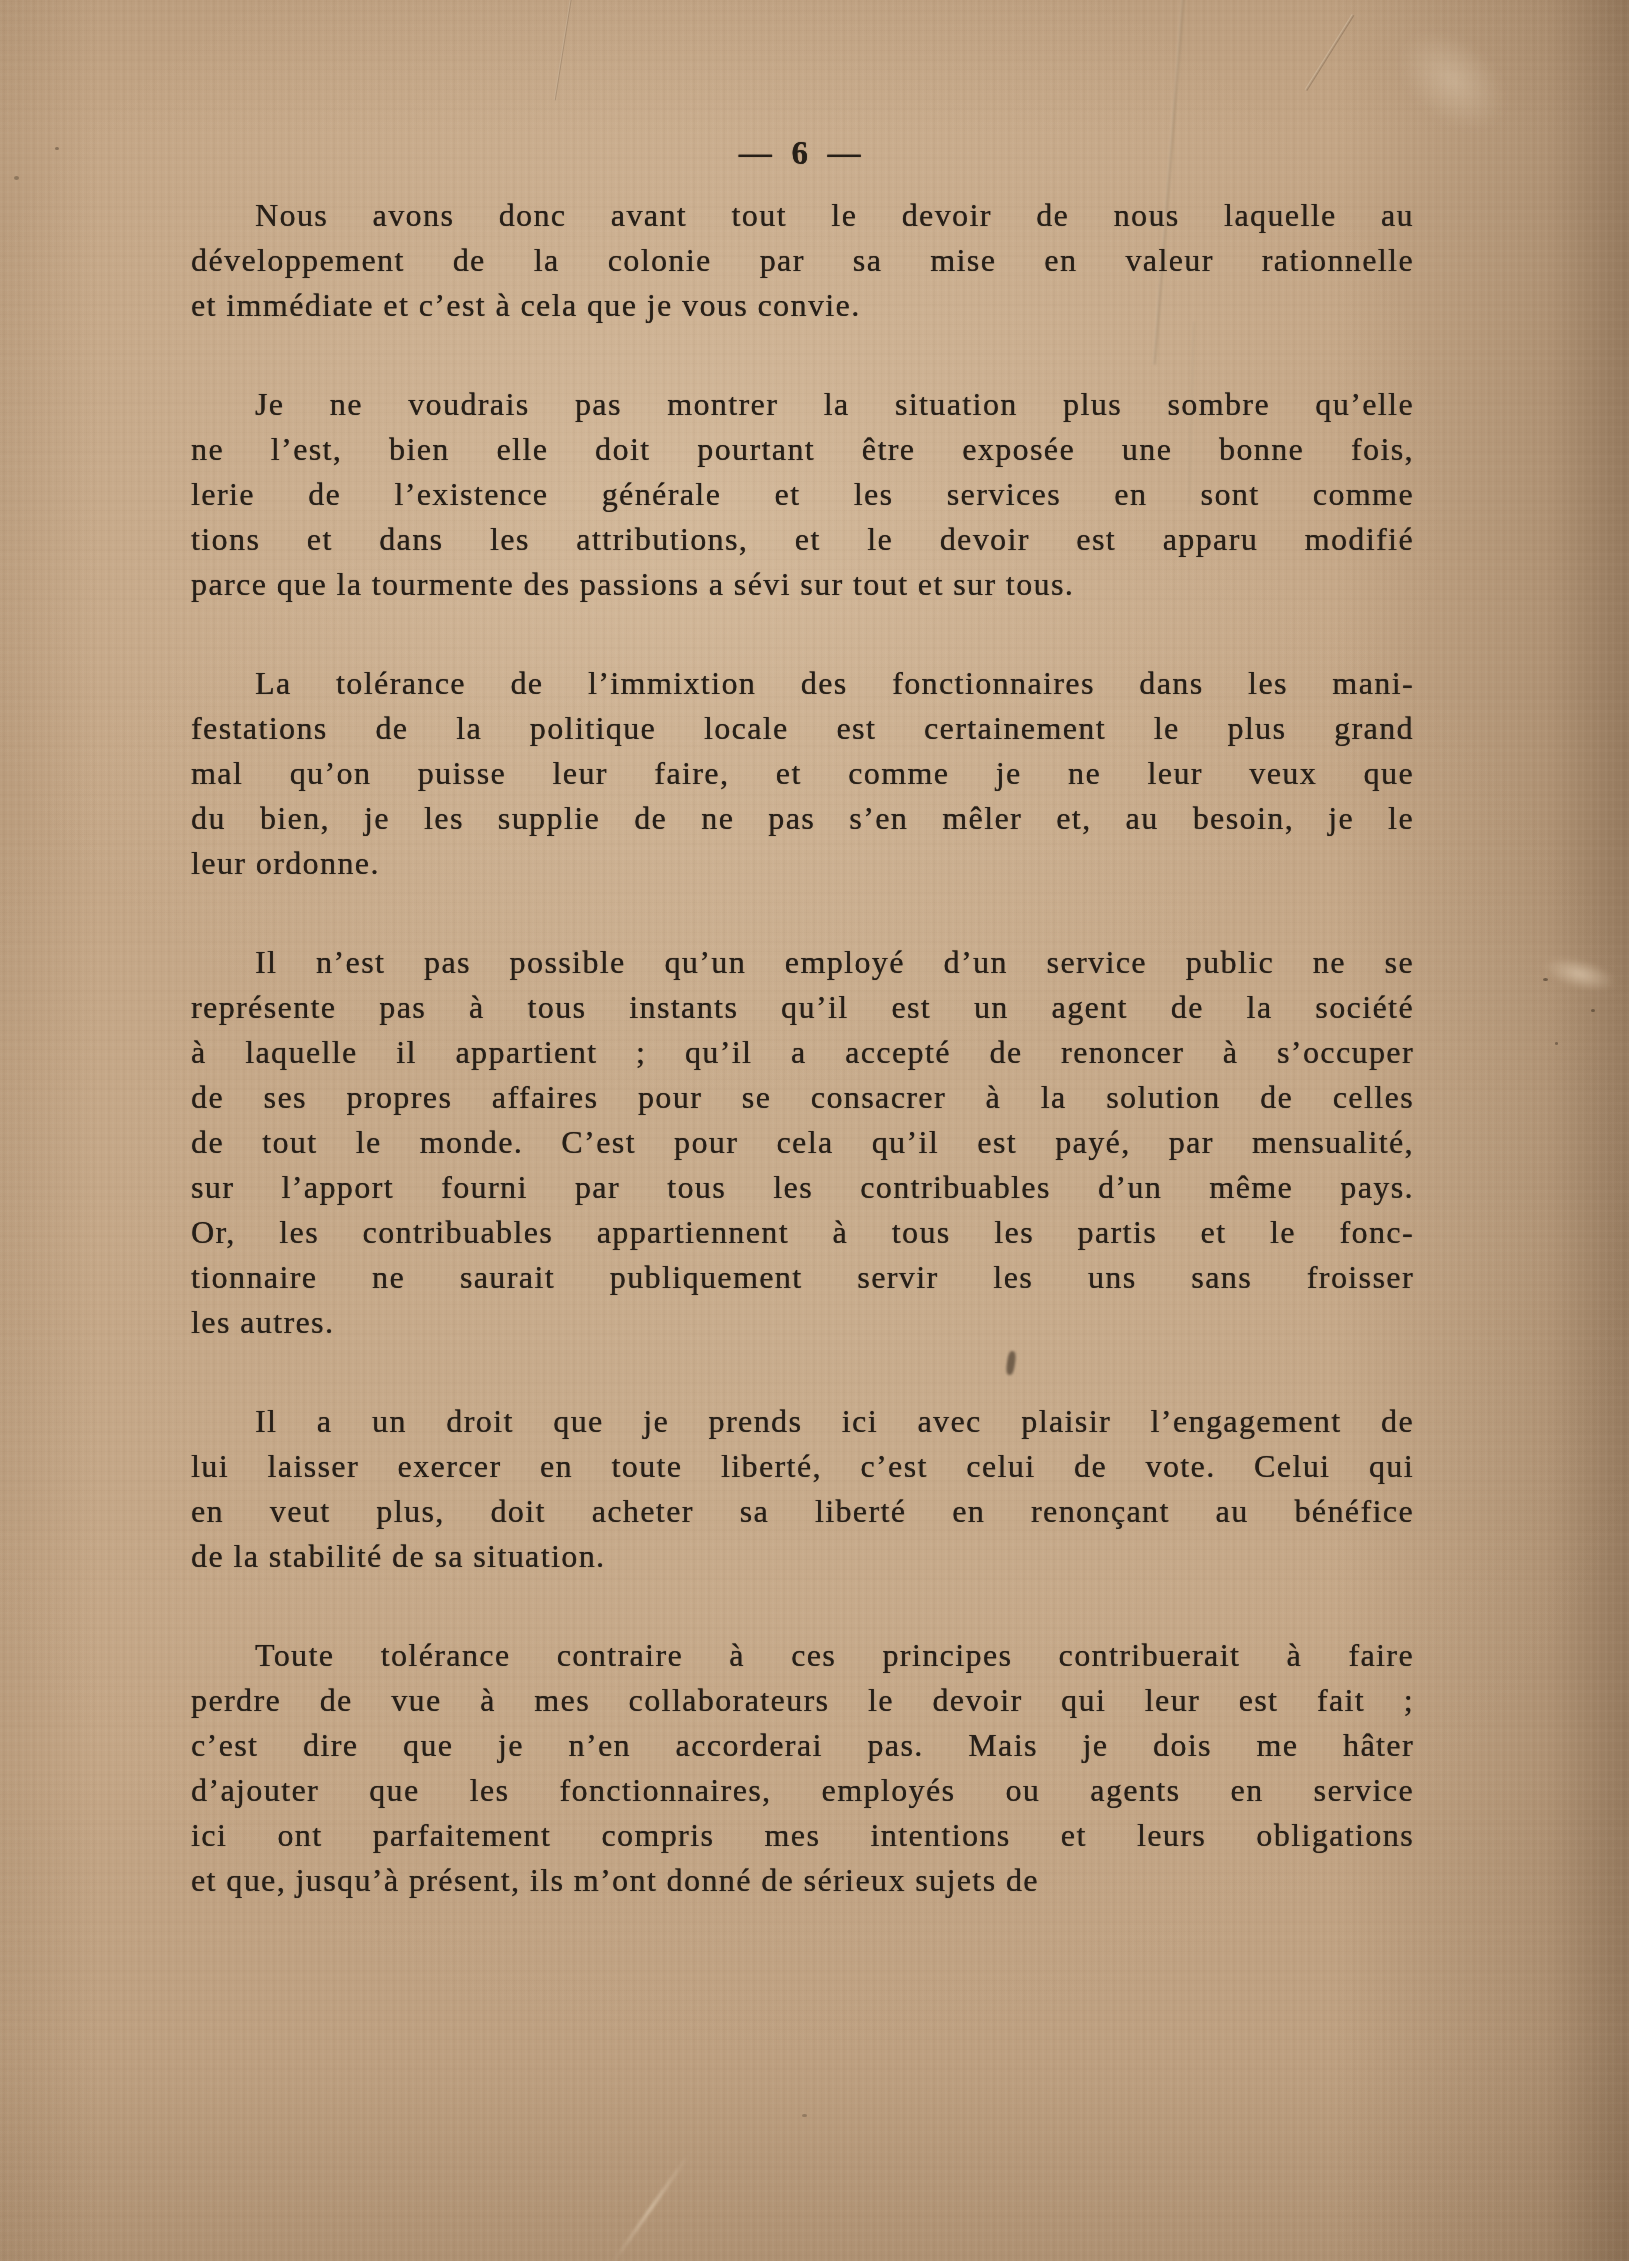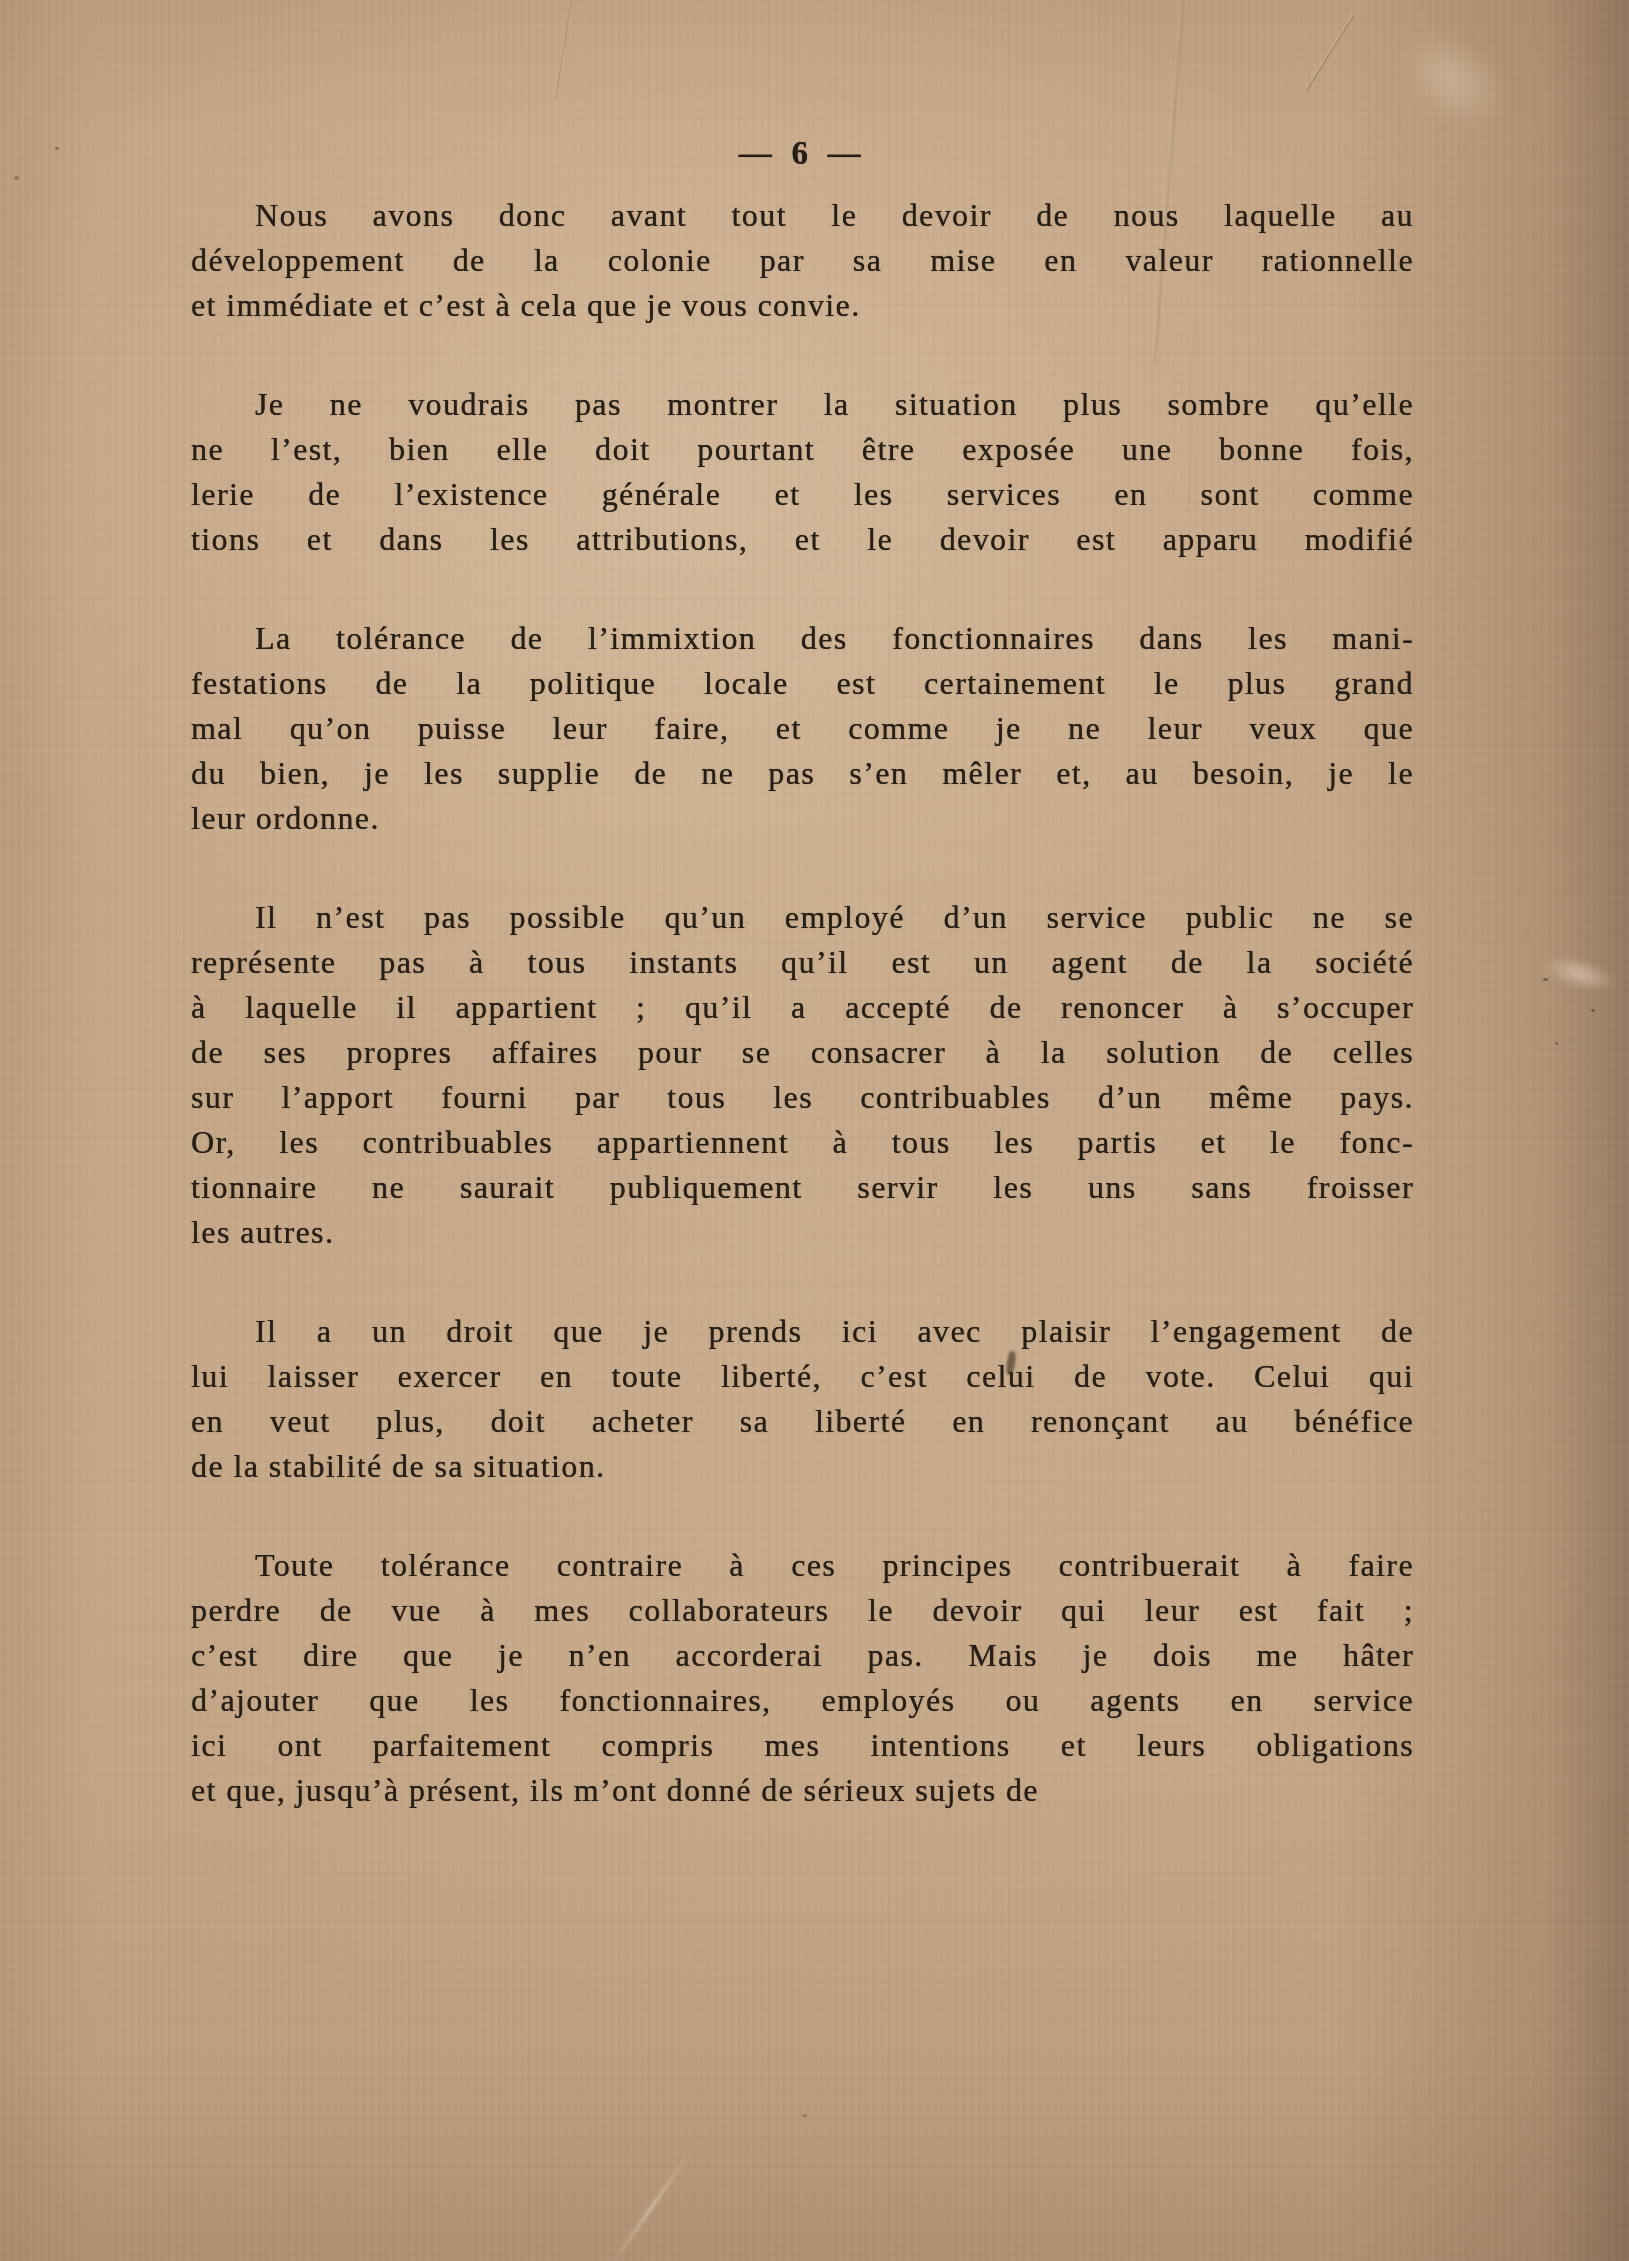--- a/index.html
+++ b/index.html
@@ -154,33 +154,35 @@
       <div class="paragraph">
         <div class="line first">Nous avons donc avant tout le devoir de nous laquelle au</div>
         <div class="line">développement de la colonie par sa mise en valeur rationnelle</div>
         <div class="line last">et immédiate et c’est à cela que je vous convie.</div>
       </div>
       <div class="paragraph">
         <div class="line first">Je ne voudrais pas montrer la situation plus sombre qu’elle</div>
         <div class="line">ne l’est, bien elle doit pourtant être exposée une bonne fois,</div>
         <div class="line">lerie de l’existence générale et les services en sont comme</div>
         <div class="line">tions et dans les attributions, et le devoir est apparu modifié</div>
+        <div class="line last">parce que la tourmente des passions a sévi sur tout et sur tous.</div>
       </div>
       <div class="paragraph">
         <div class="line first">La tolérance de l’immixtion des fonctionnaires dans les mani-</div>
         <div class="line">festations de la politique locale est certainement le plus grand</div>
         <div class="line">mal qu’on puisse leur faire, et comme je ne leur veux que</div>
         <div class="line">du bien, je les supplie de ne pas s’en mêler et, au besoin, je le</div>
         <div class="line last">leur ordonne.</div>
       </div>
       <div class="paragraph">
         <div class="line first">Il n’est pas possible qu’un employé d’un service public ne se</div>
         <div class="line">représente pas à tous instants qu’il est un agent de la société</div>
         <div class="line">à laquelle il appartient ; qu’il a accepté de renoncer à s’occuper</div>
         <div class="line">de ses propres affaires pour se consacrer à la solution de celles</div>
+        <div class="line">de tout le monde. C’est pour cela qu’il est payé, par mensualité,</div>
         <div class="line">sur l’apport fourni par tous les contribuables d’un même pays.</div>
         <div class="line">Or, les contribuables appartiennent à tous les partis et le fonc-</div>
         <div class="line">tionnaire ne saurait publiquement servir les uns sans froisser</div>
         <div class="line last">les autres.</div>
       </div>
       <div class="paragraph">
         <div class="line first">Il a un droit que je prends ici avec plaisir l’engagement de</div>
         <div class="line">lui laisser exercer en toute liberté, c’est celui de vote. Celui qui</div>
         <div class="line">en veut plus, doit acheter sa liberté en renonçant au bénéfice</div>
         <div class="line last">de la stabilité de sa situation.</div>

